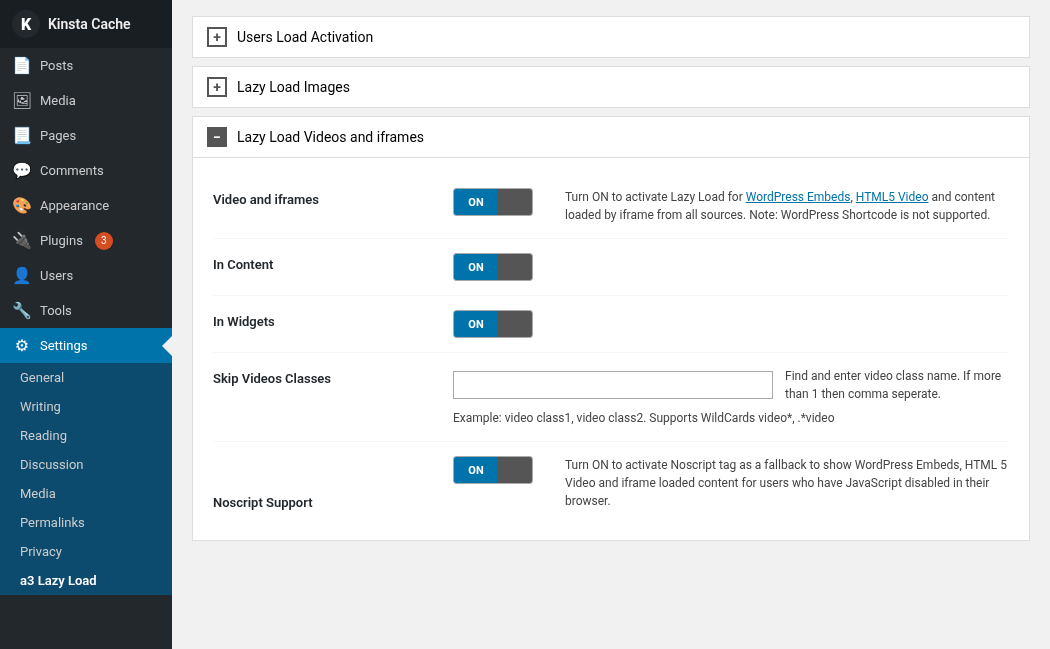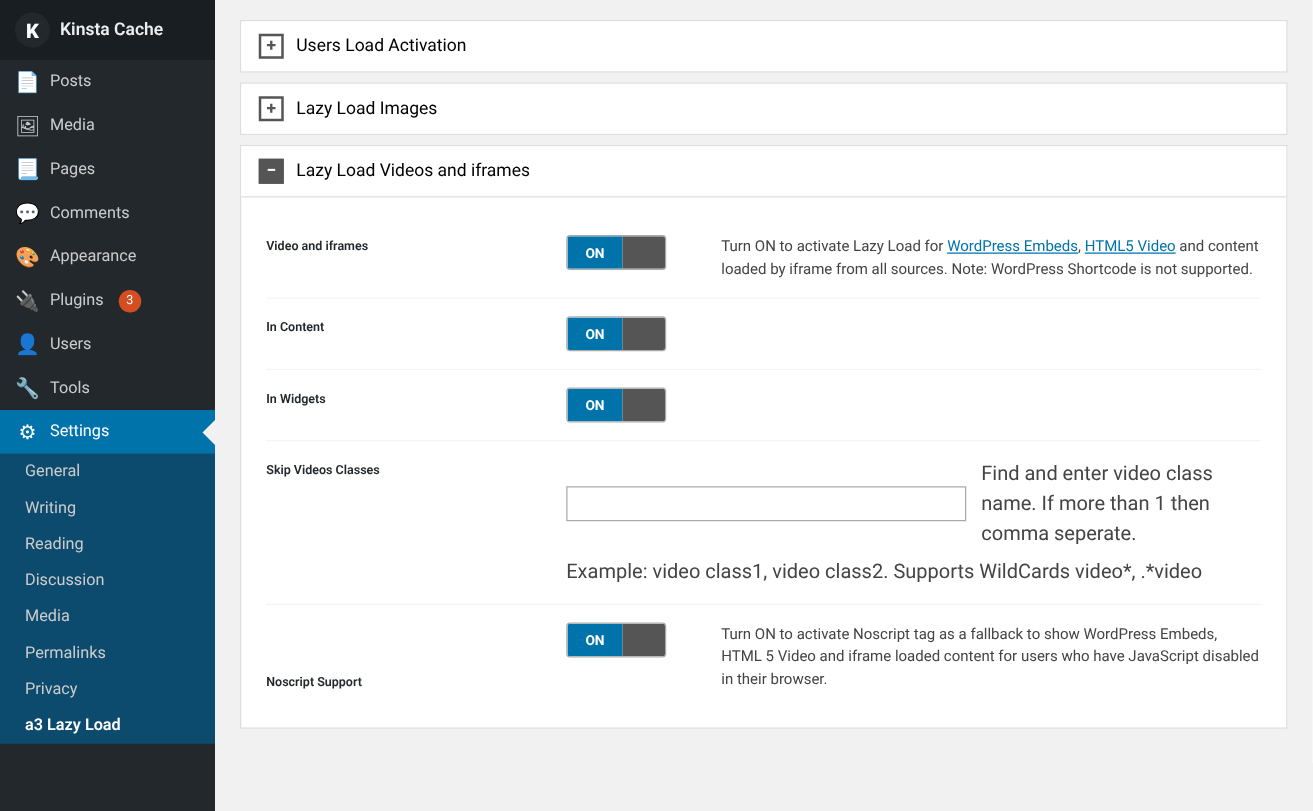--- a/index.html
+++ b/index.html
@@ -121,28 +121,27 @@
       align-items: flex-start;
       padding: 14px 0;
       border-bottom: 1px solid #f5f5f5;
     }
     .setting-row:last-child { border-bottom: none; align-items: flex-end; }
     .setting-label {
       width: 240px;
       flex-shrink: 0;
       font-weight: 600;
       padding-top: 4px;
-      font-size: 10px;
+      font-size: 13px;
       color: #23282d;
     }
     .setting-control {
       flex: 1;
       display: flex;
       align-items: flex-start;
-      gap: 12px;
     }
 
     
     .toggle-switch {
       display: flex;
       align-items: center;
       flex-shrink: 0;
       width: 80px;
       height: 28px;
       border-radius: 3px;
@@ -174,21 +173,21 @@
     .setting-desc a { color: #0073aa; text-decoration: underline; }
     .skip-input {
       width: 320px;
       height: 28px;
       border: 1px solid #aaa;
       padding: 0 6px;
       flex-shrink: 0;
       background: #fff;
     }
     .skip-desc {
-      font-size: 16px;
+      font-size: 12px;
       color: #444;
       line-height: 1.5;
     }
   </style>
 </head>
 <body>
 
 <nav class="sidebar">
   <div class="sidebar-logo">
     <span class="k-icon">K</span>

